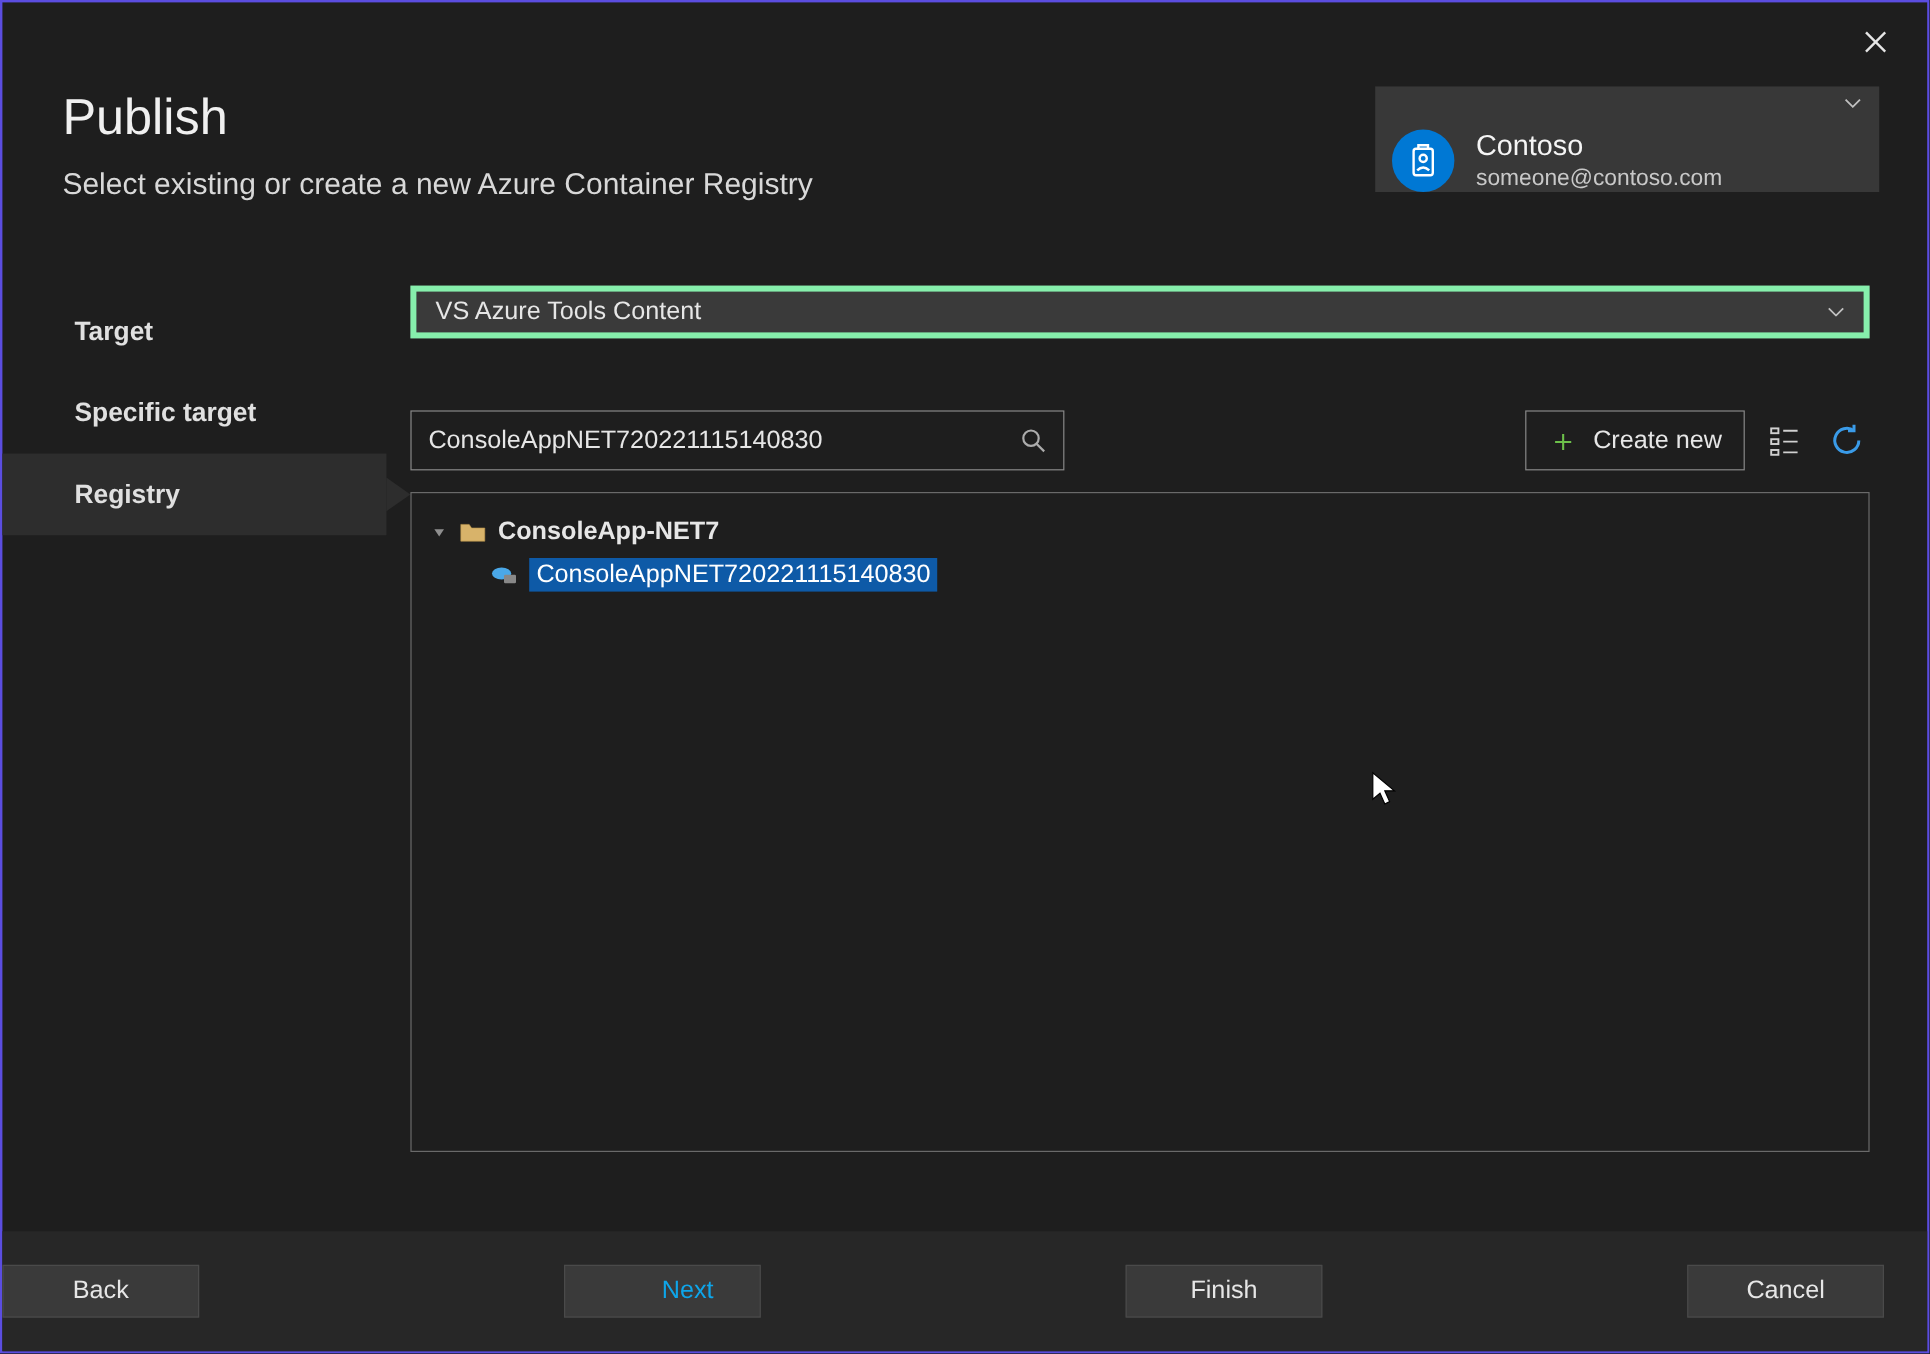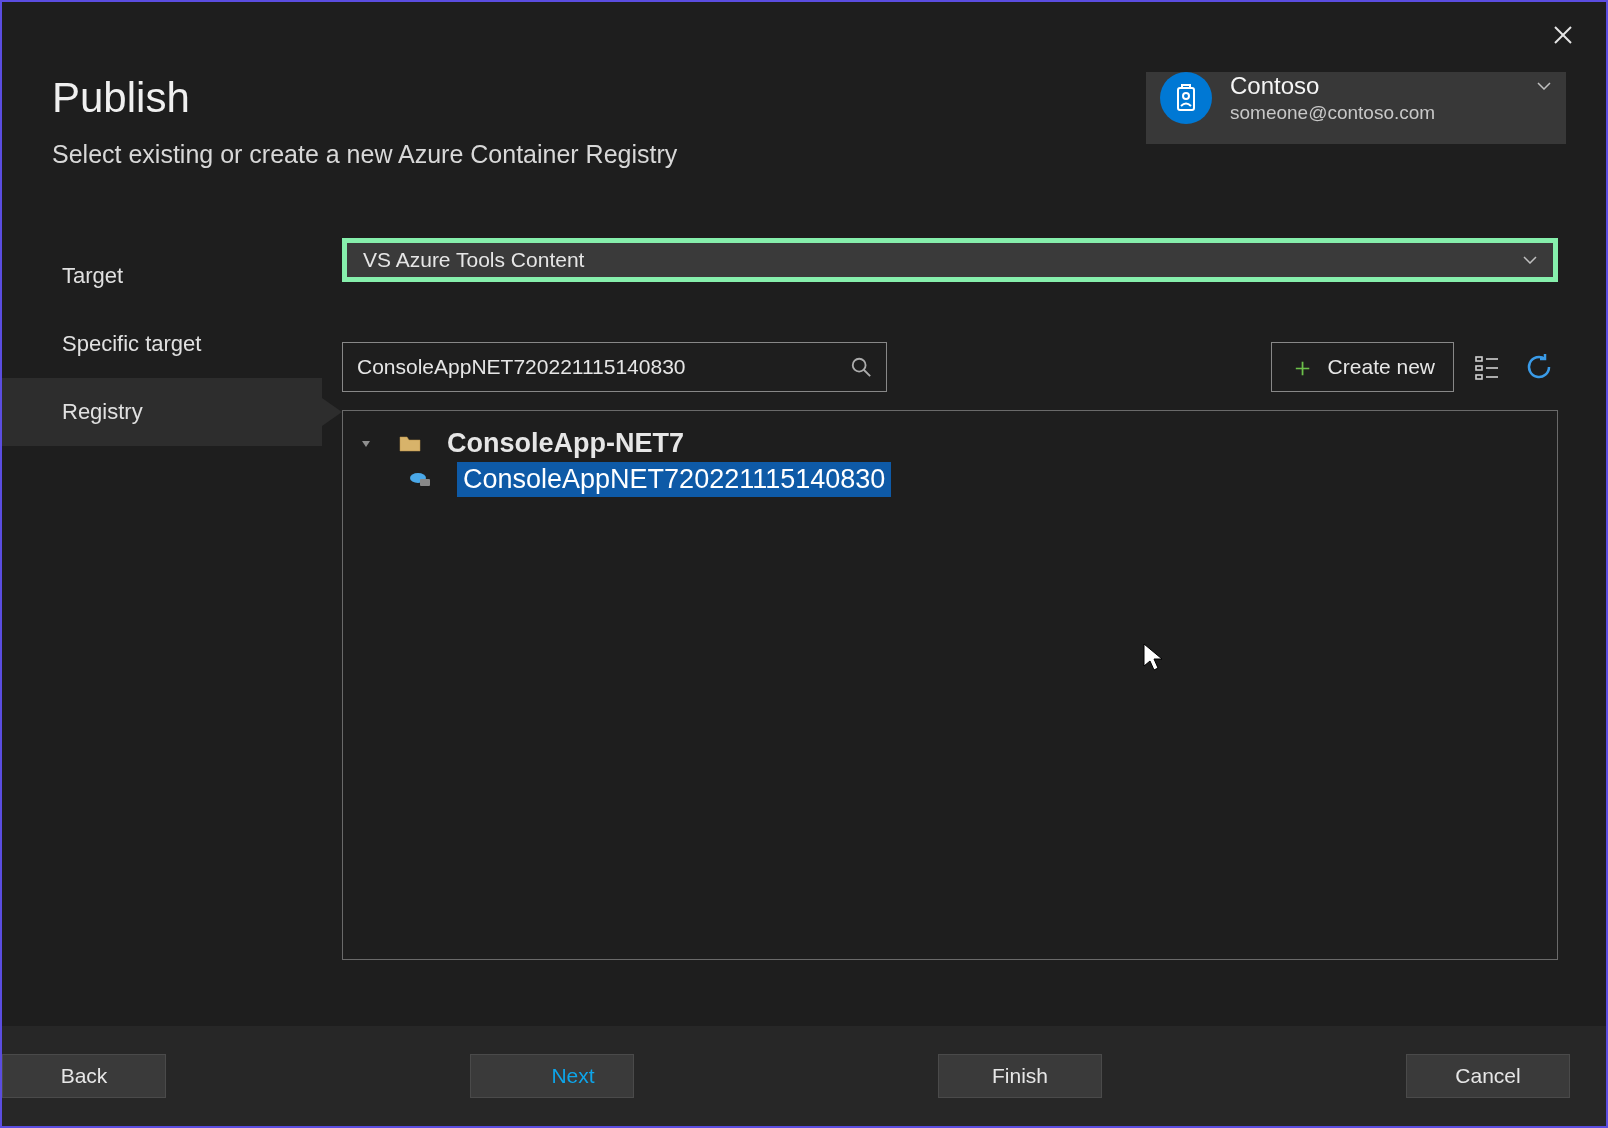--- a/index.html
+++ b/index.html
@@ -3,45 +3,45 @@
 <meta charset="utf-8">
 <style>
   * { box-sizing: border-box; margin: 0; padding: 0; }
   html, body { width: 1608px; height: 1128px; background: #1e1e1e; font-family: "Segoe UI", Arial, sans-serif; color: #e6e6e6; overflow: hidden; }
   .window { position: relative; width: 1608px; height: 1128px; border: 2px solid #5b4de0; background: #1e1e1e; }
   .close-btn { position: absolute; top: 18px; right: 28px; width: 30px; height: 30px; display:flex; align-items:center; justify-content:center; cursor:pointer; }
   .close-btn svg { stroke: #e6e6e6; stroke-width: 2; }
   .header { padding: 72px 50px 0 50px; }
   .title { font-size: 42px; font-weight: 300; color: #f0f0f0; }
   .subtitle { font-size: 25px; font-weight: 300; color: #d8d8d8; margin-top: 18px; }
-  .account-card { position: absolute; top: 70px; right: 40px; width: 420px; height: 72px; background: #383838; display:flex; align-items:flex-start; padding: 0 14px; cursor:pointer; }
+  .account-card { position: absolute; top: 70px; right: 40px; width: 420px; height: 88px; background: #383838; display:flex; align-items:flex-end; padding: 0 14px; cursor:pointer; }
   .account-badge { width: 52px; height: 52px; border-radius: 50%; background: #0078d4; display:flex; align-items:center; justify-content:center; margin-right: 18px; }
   .account-text { flex:1; }
   .account-name { font-size: 24px; color: #f5f5f5; }
   .account-email { font-size: 19px; color: #c8c8c8; margin-top: 2px; }
   .account-caret { width: 16px; height: 8px; align-self: flex-start; margin-top: 10px; }
   .body { position: absolute; top: 228px; left: 0; right: 0; bottom: 100px; display:flex; }
-  .sidebar { width: 320px; padding-top: 12px; }
+  .sidebar { width: 320px; padding-top: 12px; font-weight: bold; }
   .side-item { height: 68px; display:flex; align-items:center; padding-left: 60px; font-size: 22px; color: #e0e0e0; cursor:pointer; position:relative; }
   .side-item.active { background: #2d2d2d; }
   .side-item.active::after { content:""; position:absolute; right:-20px; top:50%; transform:translateY(-50%); border-top:14px solid transparent; border-bottom:14px solid transparent; border-left:20px solid #2d2d2d; }
   .main { flex:1; padding: 8px 48px 0 20px; position:relative; }
   .field-label { font-size: 21px; color: #d8d8d8; margin-bottom: 10px; }
   .dropdown { width: 100%; height: 44px; background: #3a3a3a; border: 5px solid #86efac; display:flex; align-items:center; padding: 0 16px; font-size: 21px; color: #e6e6e6; cursor:pointer; position:relative; }
   .dropdown .caret { position:absolute; right:16px; top:50%; transform:translateY(-50%); }
   .toolbar-row { display:flex; align-items:center; margin-top: 60px; gap: 14px; }
   .search-box { width: 545px; height: 50px; border: 1px solid #888; background: transparent; display:flex; align-items:center; padding: 0 14px; }
   .search-box input { flex:1; background: transparent; border:none; outline:none; color:#e6e6e6; font-size: 21px; height:100%; }
   .search-icon { width:22px; height:22px; opacity:0.8; }
   .spacer { flex:1; }
   .create-new-btn { height: 50px; border: 1px solid #888; background: transparent; display:flex; align-items:center; padding: 0 18px; gap: 12px; color:#e6e6e6; font-size: 21px; cursor:pointer; }
   .plus { color:#6cc04a; font-size: 26px; line-height:1; }
   .icon-btn { width: 38px; height: 38px; display:flex; align-items:center; justify-content:center; cursor:pointer; }
   .tree-panel { margin-top: 18px; border: 1px solid #6a6a6a; height: 550px; background: transparent; padding: 14px 10px; }
-  .tree-row { display:flex; align-items:center; height: 36px; font-size: 27px; gap:26px; cursor:pointer; }
+  .tree-row { display:flex; align-items:center; height: 36px; font-size: 21px; gap:10px; cursor:pointer; }
   .tree-expander { width:14px; height:14px; display:flex; align-items:center; justify-content:center; opacity:0.7; margin-left:6px; }
   .folder-icon { width:22px; height:18px; }
   .tree-folder-label { font-weight: 700; color:#e6e6e6; }
   .tree-child { margin-left: 56px; }
   .cloud-icon { width:22px; height:18px; }
   .tree-item-label { color:#fff; }
   .tree-item-label.selected { background:#0e5aa7; padding: 2px 6px; }
   .footer { position:absolute; bottom:0; left:0; right:0; height:100px; background:#272727; display:flex; align-items:center; justify-content:space-between; padding-right: 36px; gap: 20px; }
   .btn { width: 164px; height: 44px; background:#3a3a3a; border:1px solid #4a4a4a; display:flex; align-items:center; justify-content:center; font-size: 21px; color:#e6e6e6; cursor:pointer; }
   .btn.disabled { color:#0ea5e9; cursor:default;padding-left:42px; }

